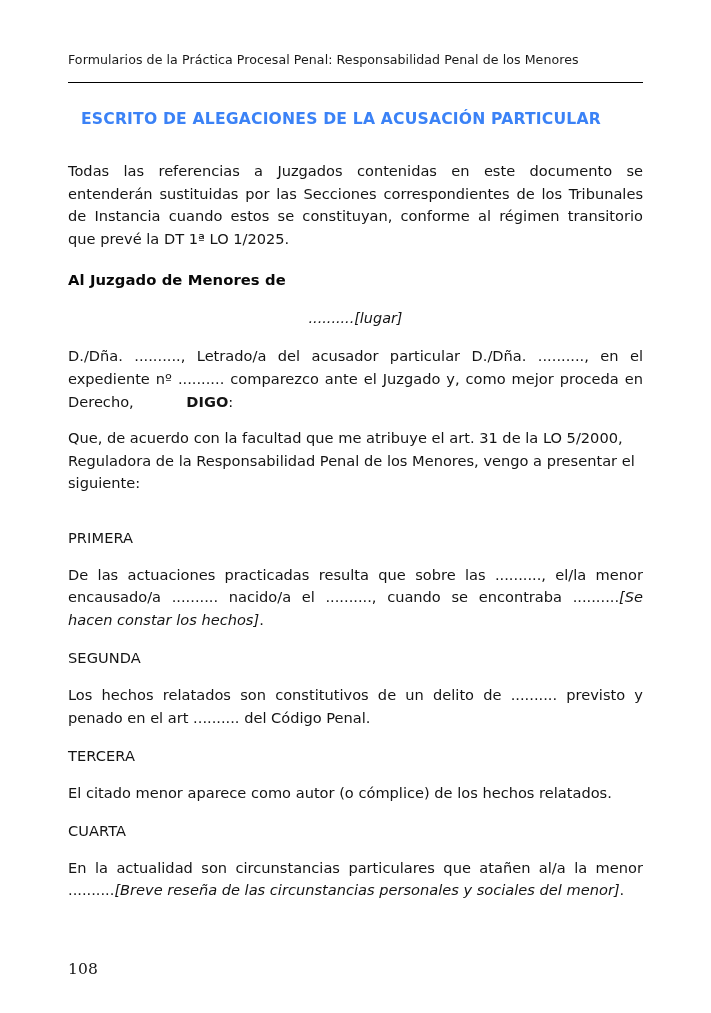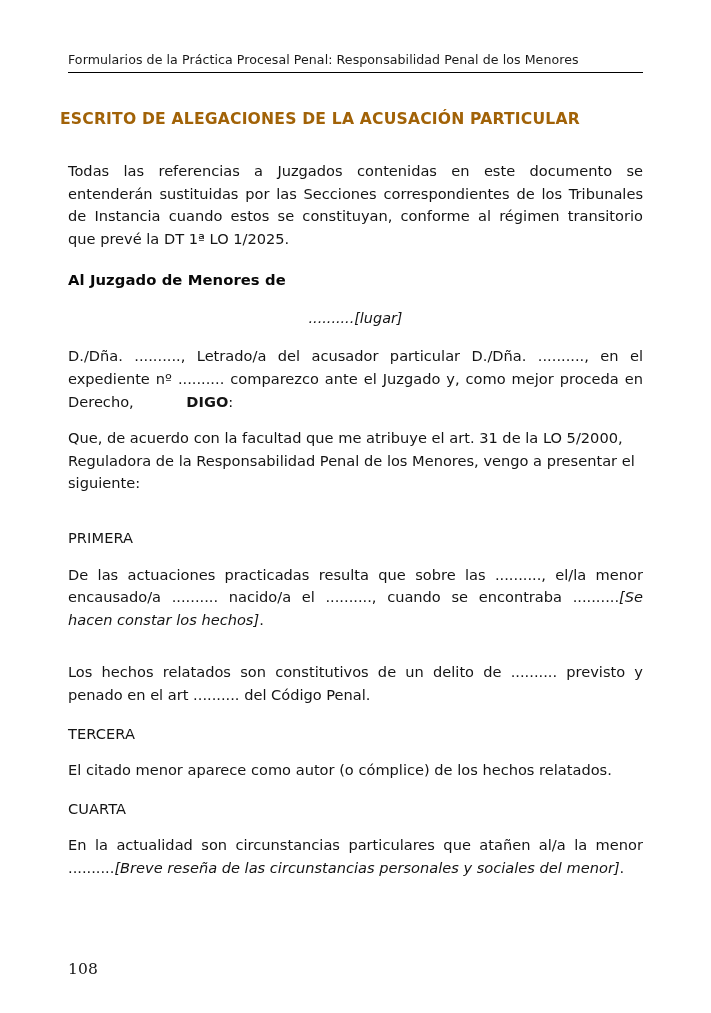--- a/index.html
+++ b/index.html
@@ -27,40 +27,40 @@
     overflow: hidden;
   }
 
   
   .running-head {
     position: absolute;
     left: 68px;
     top: 52px;
     width: 575px;
     border-bottom: 1.6px solid #000000;
-    padding-bottom: 5px;
+    padding-bottom: 15px;
   }
   .running-head-text {
     font-size: 12.6px;
     line-height: 15px;
     letter-spacing: 0.005em;
     color: #1a1a1a;
     white-space: nowrap;
   }
 
   
   .doc-title {
     position: absolute;
-    left: 60px;
+    left: 81px;
     top: 99px;
     width: 575px;
     font-size: 15.6px;
     font-weight: bold;
     letter-spacing: 0.012em;
-    color: #a16207;
+    color: #3b82f6;
     line-height: 20px;
   }
 
   
   .content {
     position: absolute;
     left: 68px;
     top: 160px;
     width: 575px;
   }
@@ -155,20 +155,21 @@
 
 
     <div class="gap-sec"></div>
 
     <p class="section-label">PRIMERA</p>
     <div class="gap-small"></div>
     <p class="para"><span>De las actuaciones practicadas resulta que sobre las .........., el/la menor encausado/a .......... nacido/a el .........., cuando se encontraba ..........</span><i class="em">[Se hacen constar los hechos]</i><span>.</span></p>
 
     <div class="gap-sec"></div>
 
+    <p class="section-label">SEGUNDA</p>
     <div class="gap-small"></div>
     <p class="para"><span>Los hechos relatados son constitutivos de un delito de .......... previsto y penado en el art .......... del Código Penal.</span></p>
 
     <div class="gap-sec"></div>
 
     <p class="section-label">TERCERA</p>
     <div class="gap-small"></div>
     <p class="para last-left"><span>El citado menor aparece como autor (o cómplice) de los hechos relatados.</span></p>
 
     <div class="gap-sec"></div>

